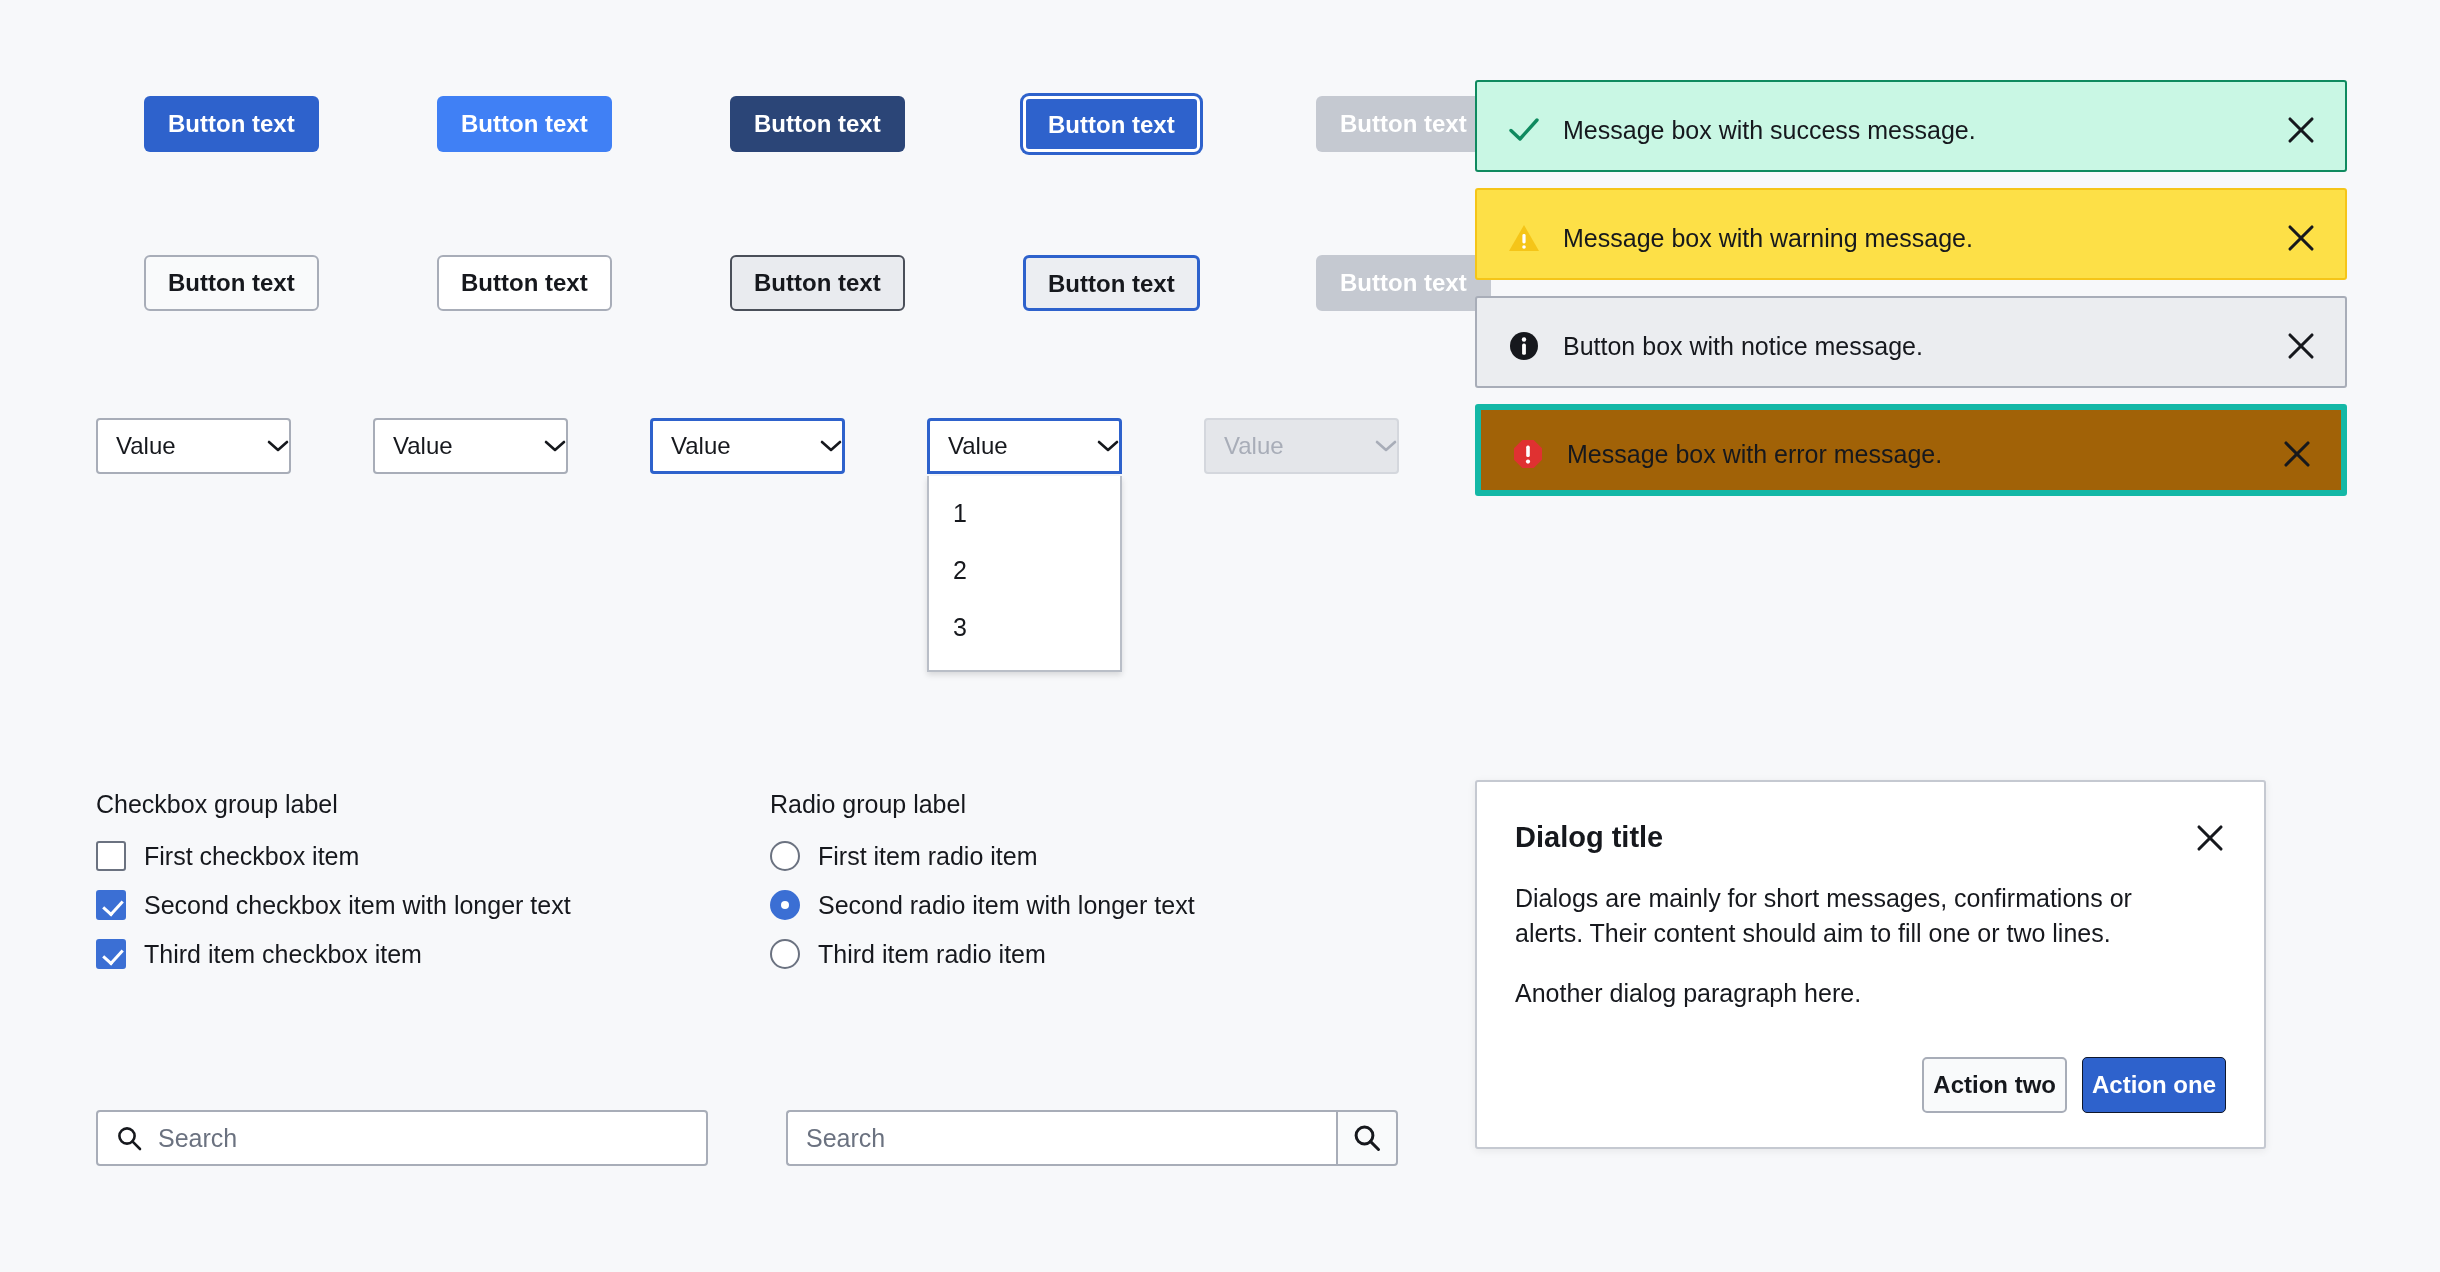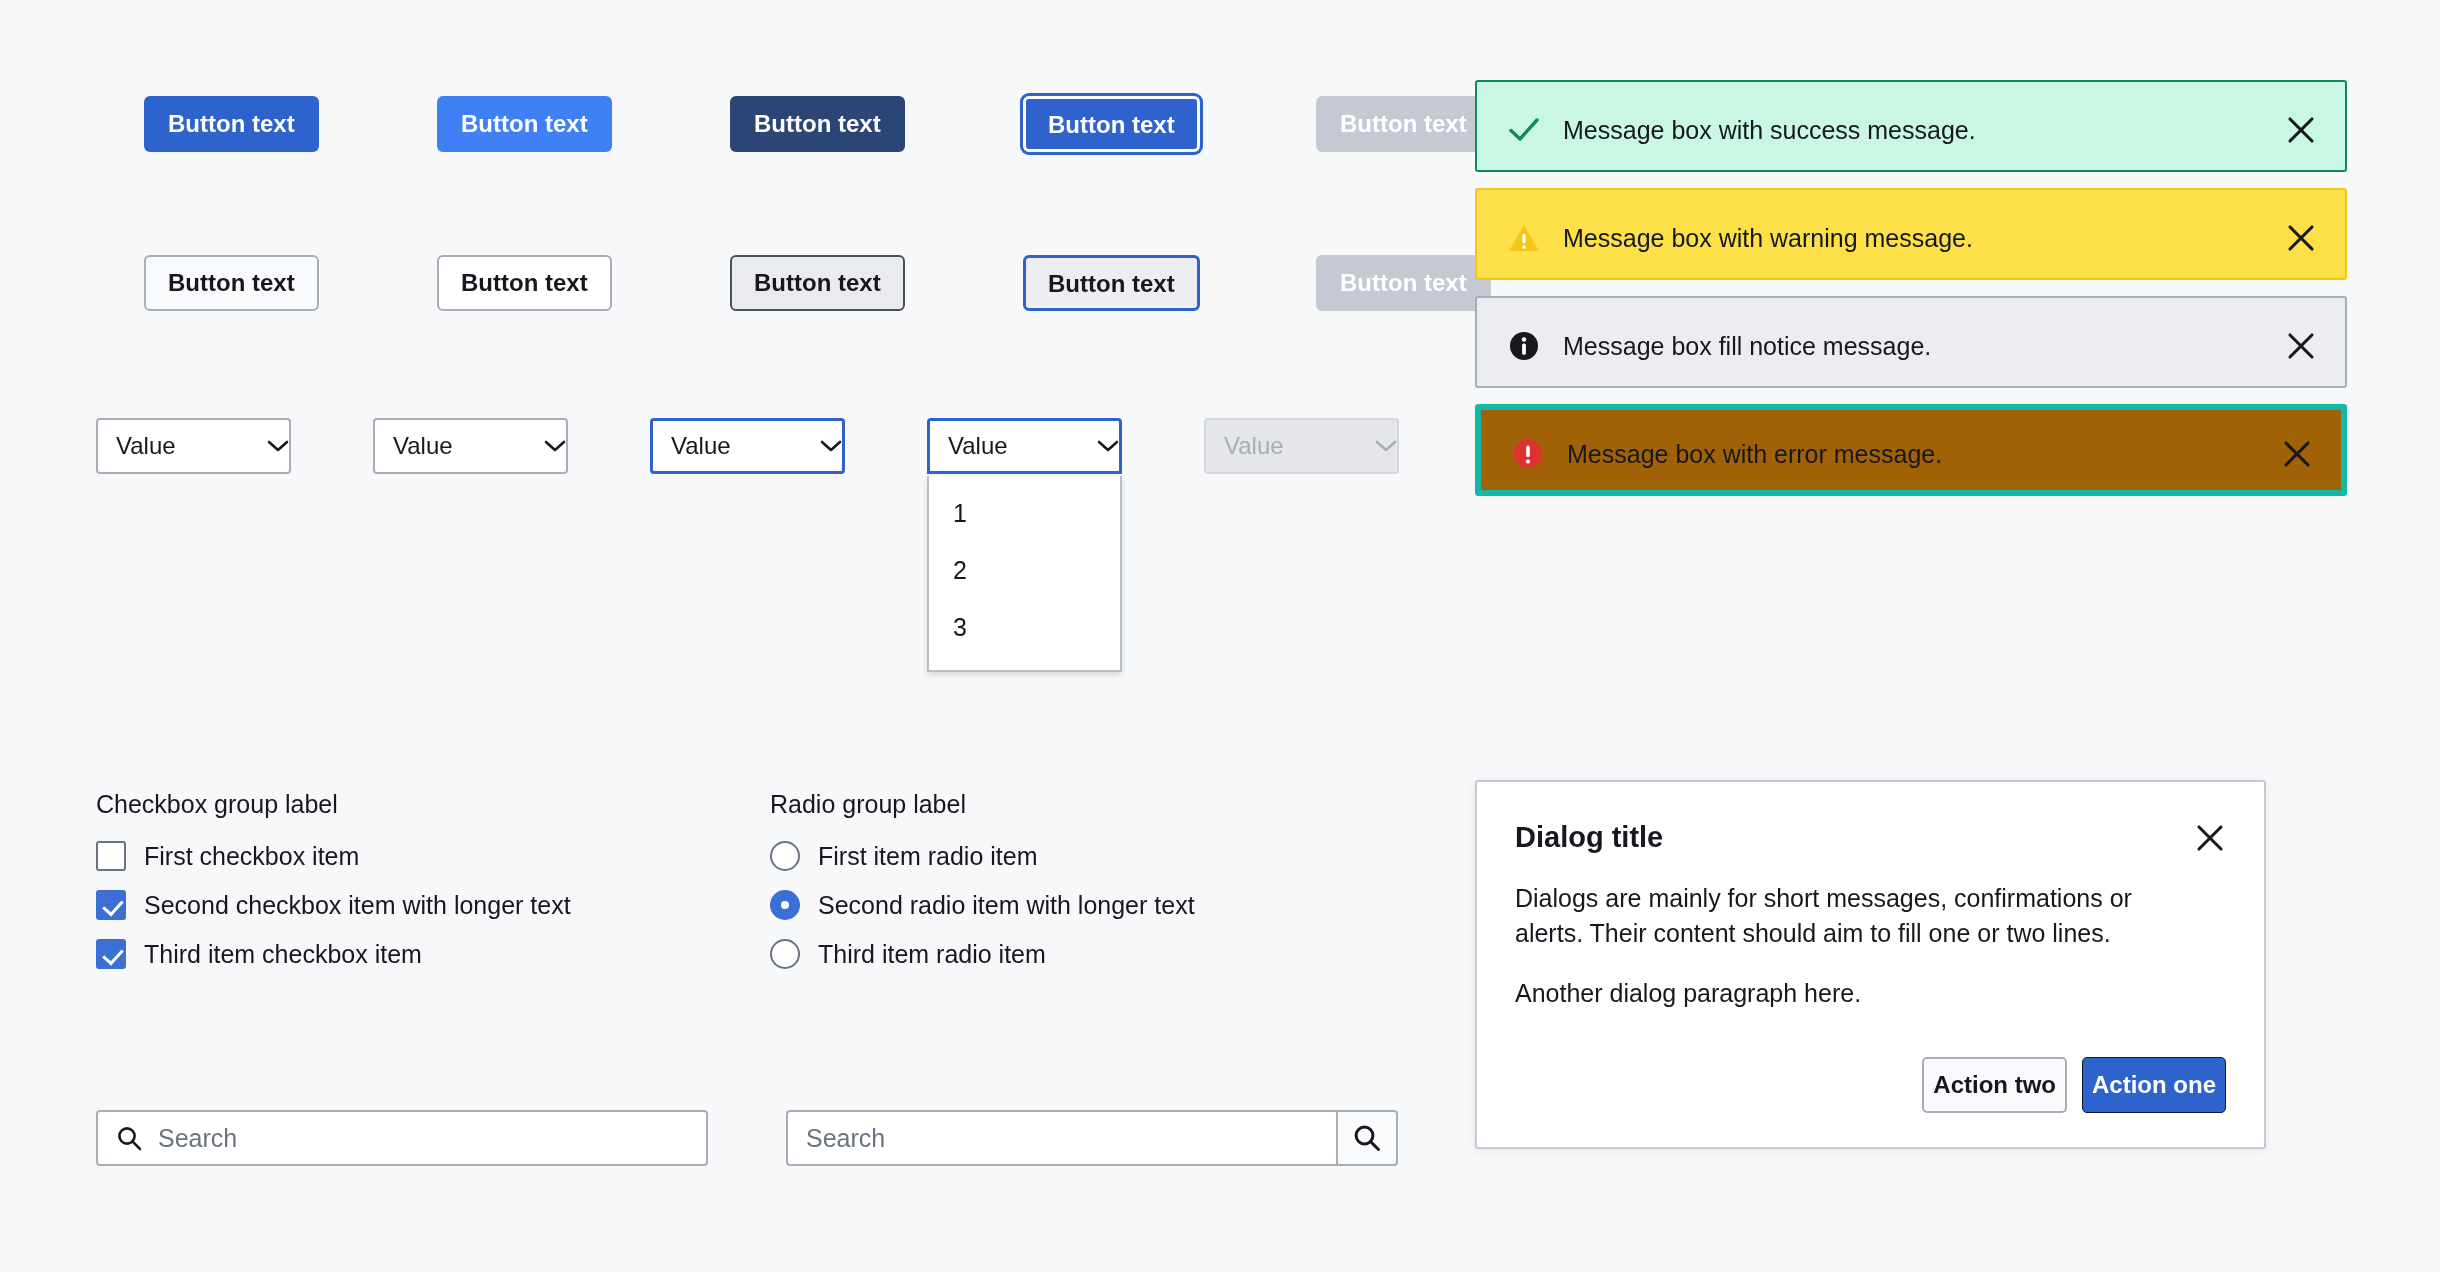--- a/index.html
+++ b/index.html
@@ -352,21 +352,21 @@
         <line x1="27" y1="5" x2="5" y2="27" stroke="#16181d" stroke-width="3.1" stroke-linecap="round"></line>
       </svg>
     </div>
 
     <div class="msgbox mb-notice" style="top:296px;">
       <svg class="m-icon" viewBox="0 0 34 34">
         <circle cx="17" cy="17" r="14" fill="#16181d"></circle>
         <circle cx="17" cy="10.5" r="2.2" fill="#ffffff"></circle>
         <rect x="15.1" y="14.6" width="3.8" height="11.2" rx="1.6" fill="#ffffff"></rect>
       </svg>
-      <span class="m-text">Message box fill notice message.</span>
+      <span class="m-text">Button box with notice message.</span>
       <svg class="m-close" viewBox="0 0 32 32">
         <line x1="5" y1="5" x2="27" y2="27" stroke="#16181d" stroke-width="3.1" stroke-linecap="round"></line>
         <line x1="27" y1="5" x2="5" y2="27" stroke="#16181d" stroke-width="3.1" stroke-linecap="round"></line>
       </svg>
     </div>
 
     <div class="msgbox mb-error" style="top:404px;">
       <svg class="m-icon" viewBox="0 0 34 34">
         <path d="M11.3 3 H22.7 L31 11.3 V22.7 L22.7 31 H11.3 L3 22.7 V11.3 Z" fill="#e03131"></path>
         <rect x="15.2" y="8.6" width="3.6" height="11.4" rx="1.6" fill="#ffffff"></rect>

